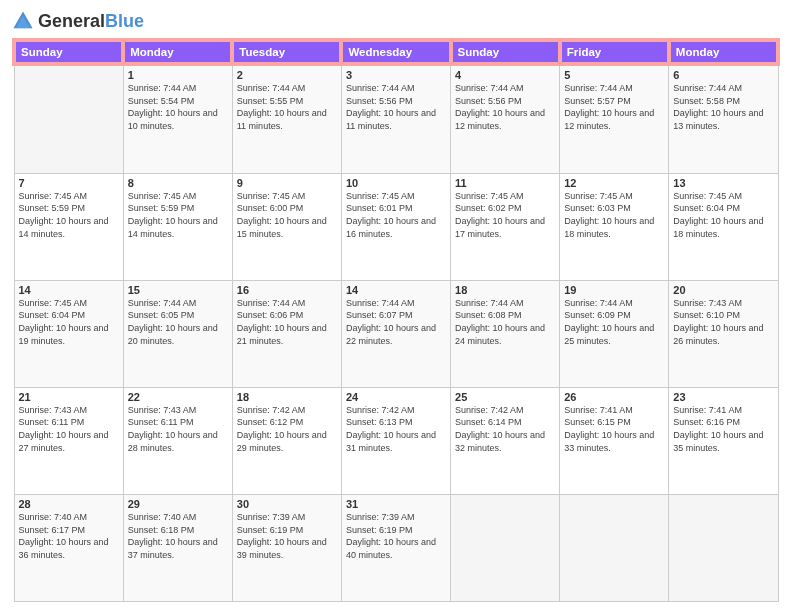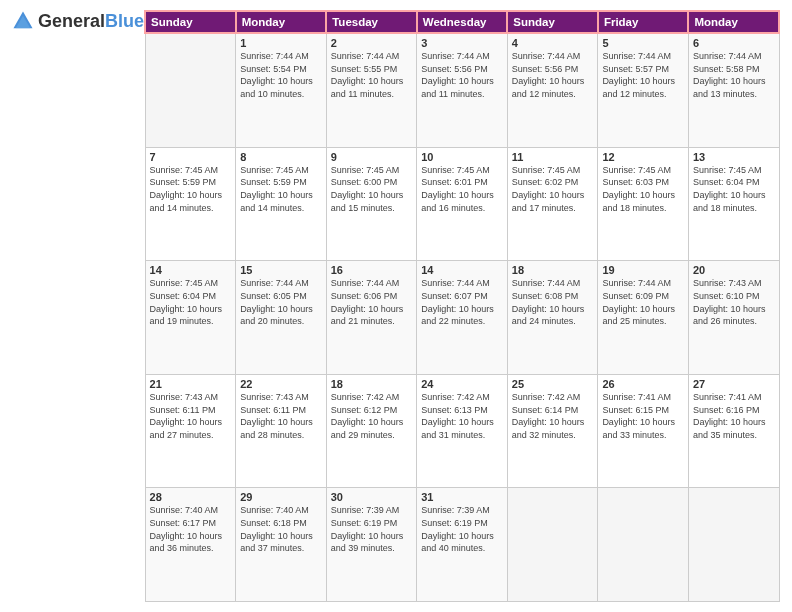--- a/index.html
+++ b/index.html
@@ -8,21 +8,21 @@
       height: 612px;
       background: #fff;
       font-family: Arial, sans-serif;
       overflow: hidden;
     }
     .page {
       width: 792px;
       height: 612px;
       padding: 10px 12px;
       display: flex;
-      flex-direction: row;
+      flex-direction: column;
       justify-content: center;
     }
     .header {
       display: flex;
       justify-content: space-between;
       align-items: flex-start;
       margin-bottom: 6px;
     }
     .logo {
       display: flex;
@@ -57,27 +57,27 @@
     .subtitle {
       font-size: 13px;
       color: #555;
     }
     .calendar-table {
       width: 100%;
       border-collapse: collapse;
       flex: 1;
     }
     .calendar-table thead tr th {
-      background-color: #701a75;
+      background-color: #8b5cf6;
       color: #fff;
       font-size: 11.5px;
       font-weight: bold;
       padding: 4px 5px;
       text-align: left;
-      border: 2px solid #fca5a5;
+      border: 4px solid #fca5a5;
     }
     .calendar-table tbody tr td {
       border: 1px solid #ccc;
       vertical-align: top;
       padding: 3px 4px;
       font-size: 9.5px;
       color: #333;
       width: calc(100% / 7);
       background: #fff;
     }
@@ -210,21 +210,21 @@
 Daylight: 10 hours and 29 minutes.</span></td>
           <td><span class="day-number">24</span><span class="day-info" style="white-space: pre-line;">Sunrise: 7:42 AM
 Sunset: 6:13 PM
 Daylight: 10 hours and 31 minutes.</span></td>
           <td><span class="day-number">25</span><span class="day-info" style="white-space: pre-line;">Sunrise: 7:42 AM
 Sunset: 6:14 PM
 Daylight: 10 hours and 32 minutes.</span></td>
           <td><span class="day-number">26</span><span class="day-info" style="white-space: pre-line;">Sunrise: 7:41 AM
 Sunset: 6:15 PM
 Daylight: 10 hours and 33 minutes.</span></td>
-          <td><span class="day-number">27</span><span class="day-info" style="white-space: pre-line;">Sunrise: 7:41 AM
+          <td><span class="day-number">23</span><span class="day-info" style="white-space: pre-line;">Sunrise: 7:41 AM
 Sunset: 6:16 PM
 Daylight: 10 hours and 35 minutes.</span></td>
         </tr>
         <tr>
           <td><span class="day-number">28</span><span class="day-info" style="white-space: pre-line;">Sunrise: 7:40 AM
 Sunset: 6:17 PM
 Daylight: 10 hours and 36 minutes.</span></td>
           <td><span class="day-number">29</span><span class="day-info" style="white-space: pre-line;">Sunrise: 7:40 AM
 Sunset: 6:18 PM
 Daylight: 10 hours and 37 minutes.</span></td>

